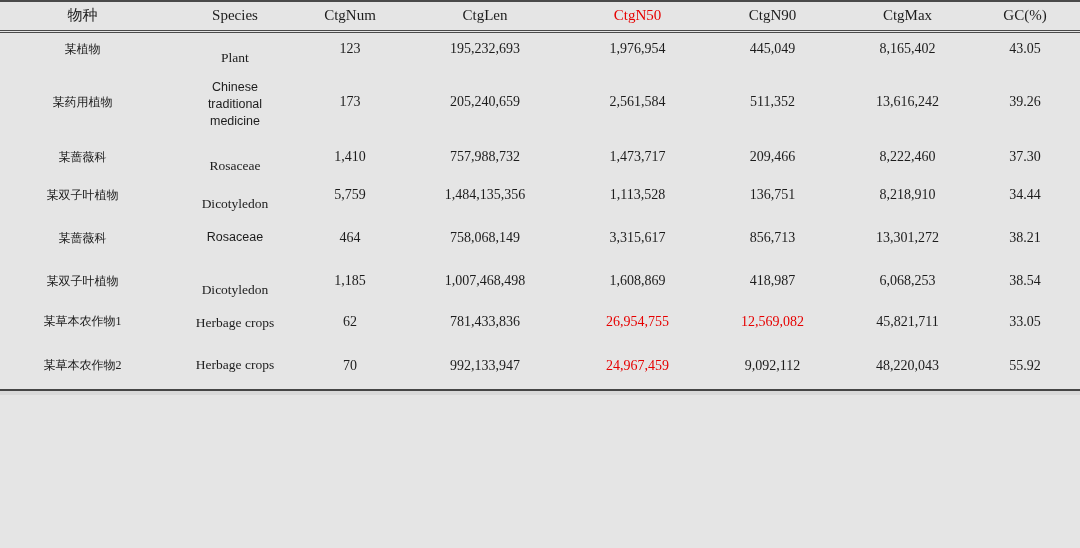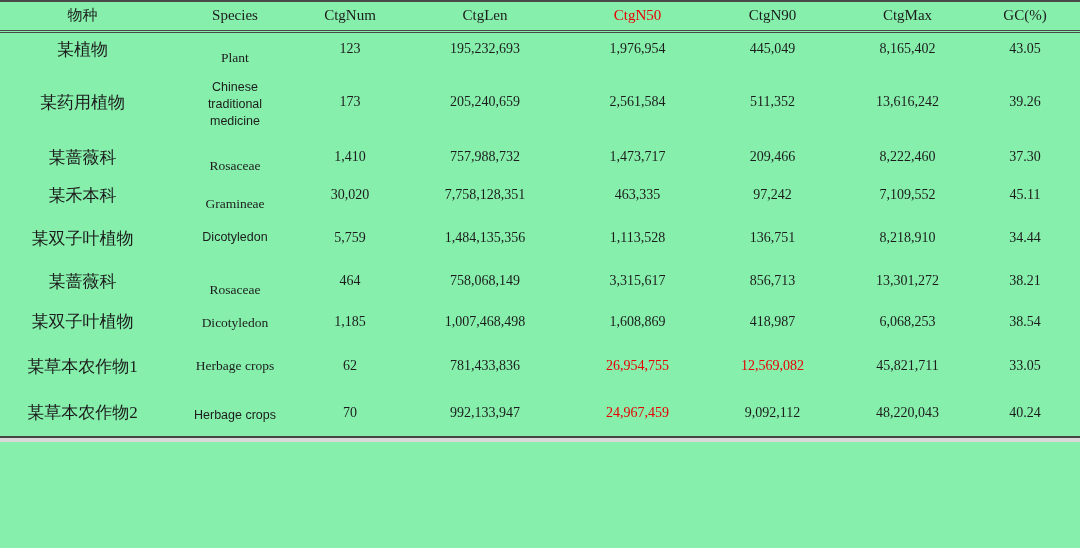--- a/index.html
+++ b/index.html
@@ -1,32 +1,32 @@
 <!DOCTYPE html>
 <html style="--red: #e60000;"><head>
 <meta charset="utf-8">
 <style>
   html,body{margin:0;padding:0;background:#ffffff;}
   .page{
-    width:1080px;height:548px;overflow:hidden;background:#86efac;
+    width:1080px;height:548px;overflow:hidden;background:#e5e5e5;
     font-family:"Liberation Serif", serif;color:#1c1c1c;position:relative;
   }
   table{
     border-collapse:collapse;table-layout:fixed;width:1080px;
     margin-top:0;border-top:2px solid #4a4a4a;
   }
   col.c1{width:165px}col.c2{width:140px}col.c3{width:90px}col.c4{width:180px}
   col.c5{width:125px}col.c6{width:145px}col.c7{width:125px}col.c8{width:110px}
   th,td{
     text-align:center;vertical-align:middle;padding:0;
     font-size:14px;font-weight:normal;
   }
   thead tr{height:30px;}
   thead th{border-bottom:3px double #4a4a4a;font-size:15px;}
-  td.cn{font-size:17px;}
+  td.cn{font-size:12px;}
   td.sp{font-size:13.5px;}
   .sp-inner{display:inline-block;white-space:pre-line;line-height:17px;margin-top:16px;}
   .red{color:var(--red,#e60000);text-align:center;}
   
   tbody tr:nth-child(1){height:30px}
   tbody tr:nth-child(2){height:73px}
   tbody tr:nth-child(3){height:37px}
   tbody tr:nth-child(4){height:39px}
   tbody tr:nth-child(5){height:47px}
   tbody tr:nth-child(6){height:39px}
@@ -108,30 +108,20 @@
     <td class="sp"><span class="sp-inner">Rosaceae</span></td>
     <td>1,410</td>
     <td>757,988,732</td>
     <td>1,473,717</td>
     <td>209,466</td>
     <td>8,222,460</td>
     <td>37.30</td>
   </tr>
 
 
-  <tr>
-    <td class="cn">某禾本科</td>
-    <td class="sp"><span class="sp-inner">Gramineae</span></td>
-    <td>30,020</td>
-    <td>7,758,128,351</td>
-    <td>463,335</td>
-    <td>97,242</td>
-    <td>7,109,552</td>
-    <td>45.11</td>
-  </tr>
 
   <tr>
     <td class="cn">某双子叶植物</td>
     <td class="sp"><span class="sp-inner">Dicotyledon</span></td>
     <td>5,759</td>
     <td>1,484,135,356</td>
     <td>1,113,528</td>
     <td>136,751</td>
     <td>8,218,910</td>
     <td>34.44</td>
@@ -172,18 +162,18 @@
   </tr>
 
   <tr>
     <td class="cn">某草本农作物2</td>
     <td class="sp"><span class="sp-inner">Herbage crops</span></td>
     <td>70</td>
     <td>992,133,947</td>
     <td class="red">24,967,459</td>
     <td>9,092,112</td>
     <td>48,220,043</td>
-    <td>40.24</td>
+    <td>55.92</td>
   </tr>
 </tbody>
   </table>
   <div class="bottom-shade"></div>
 </div>
 
 </body></html>

